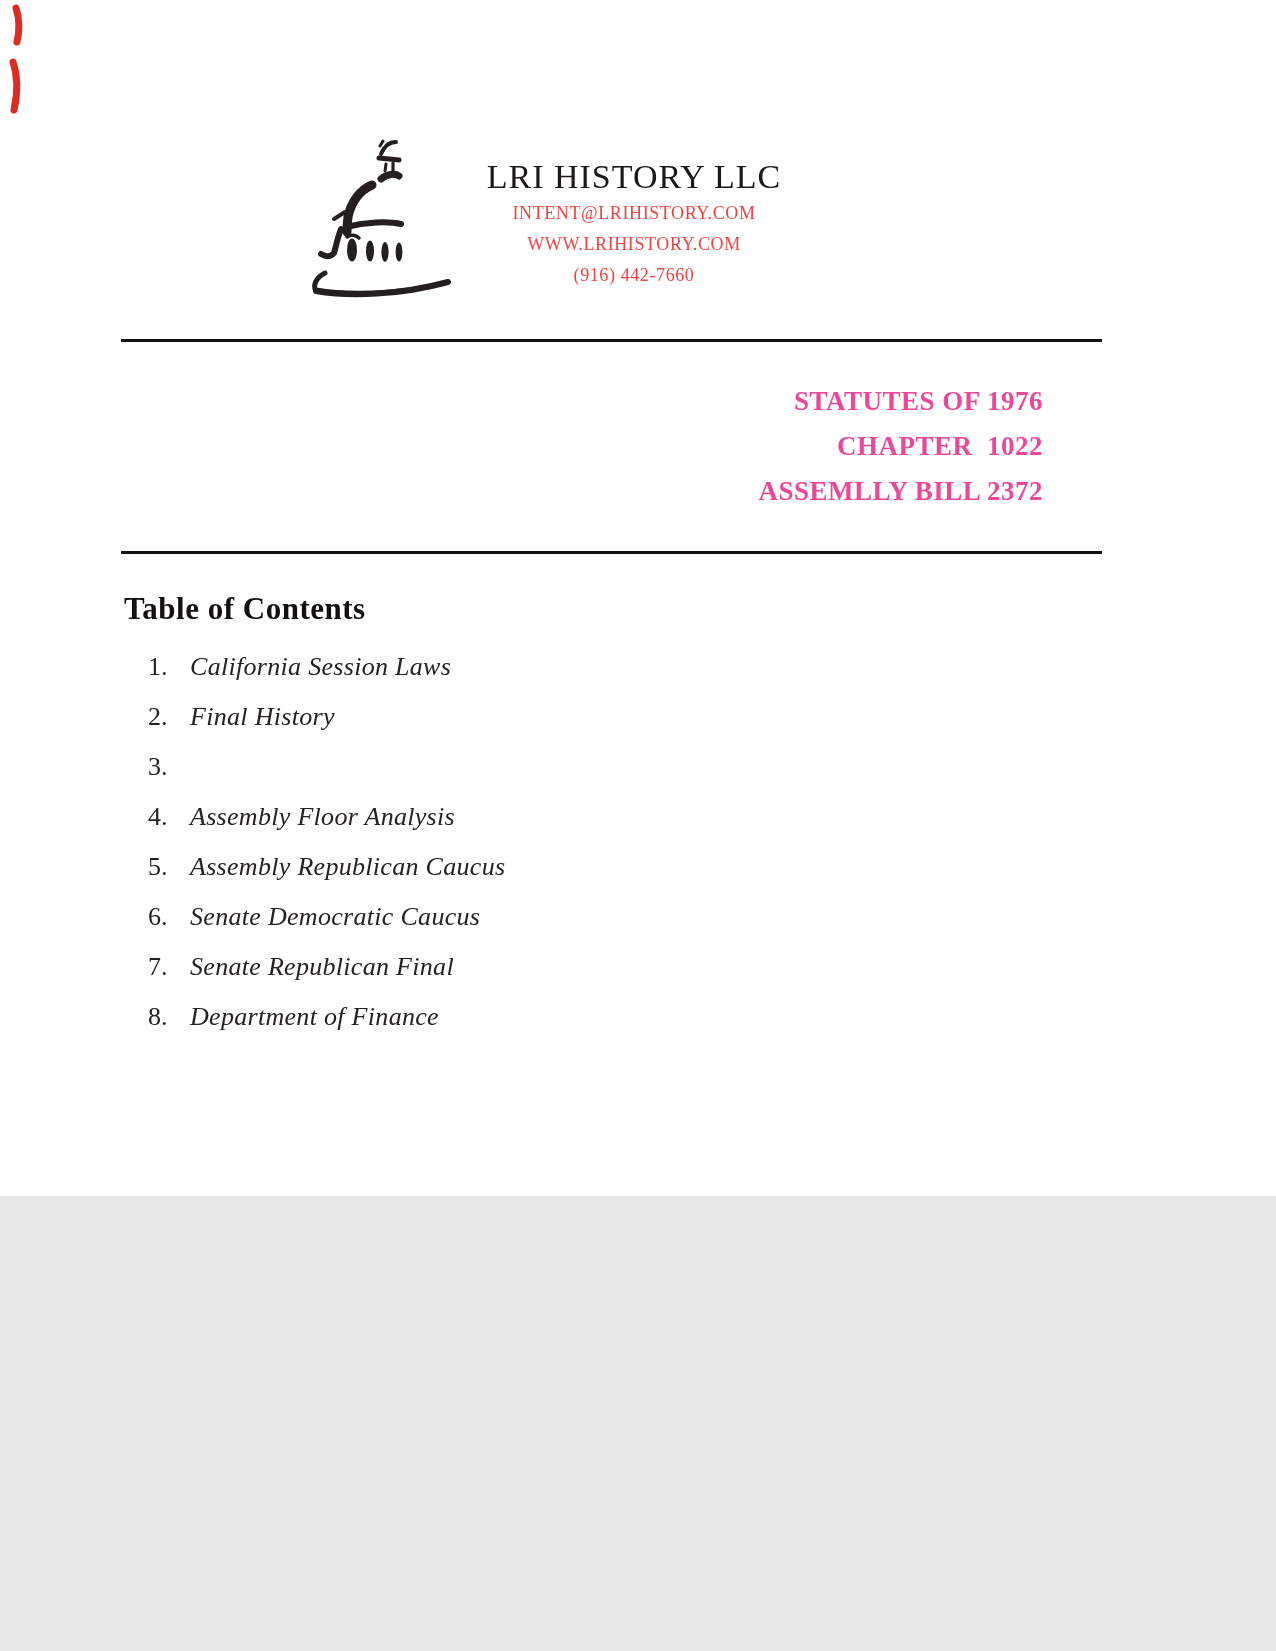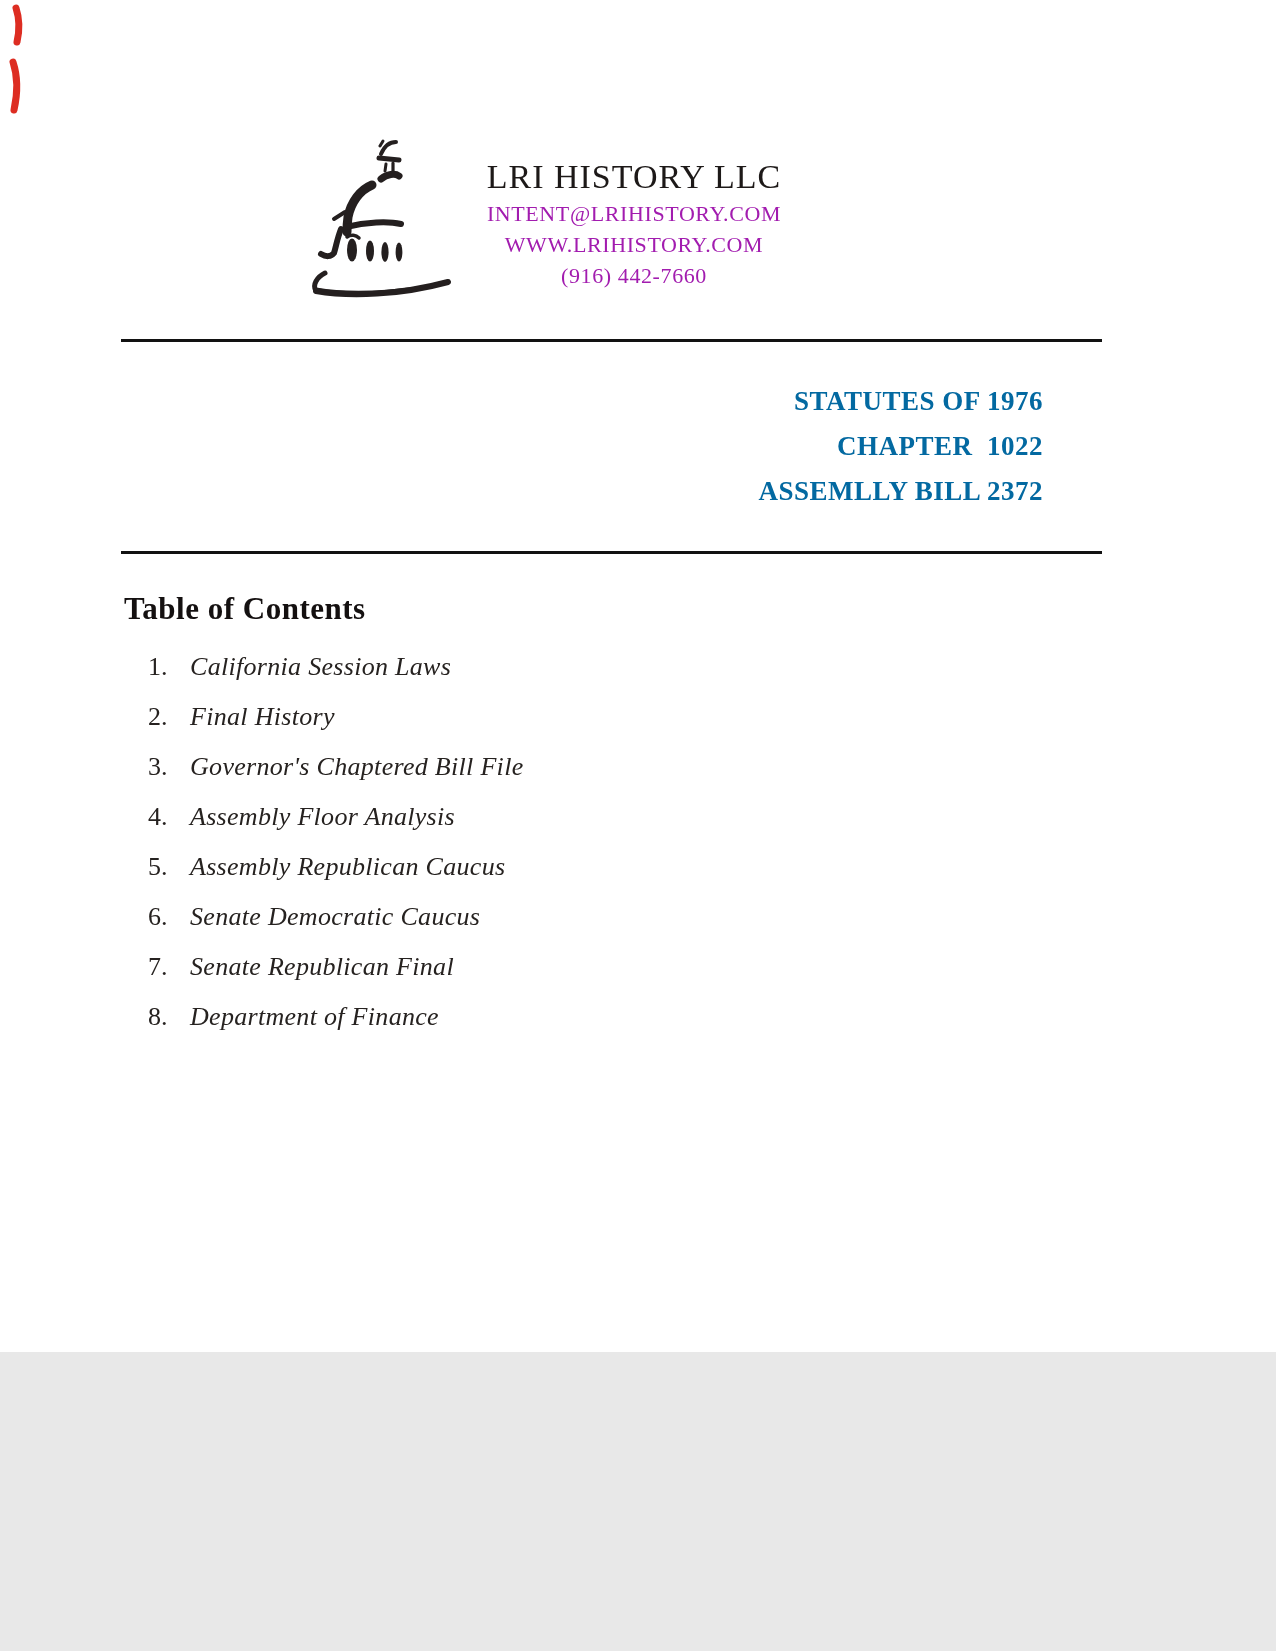--- a/index.html
+++ b/index.html
@@ -1,52 +1,52 @@
 <!DOCTYPE html>
 <html><head>
 <meta charset="utf-8">
 <title>Document</title>
 <style>
   html,body{margin:0;padding:0;background:#e8e8e8;}
   .page{
     position:relative;
-    width:1276px;height:1352px;
+    width:1276px;height:1196px;
     background:#ffffff;
     margin:0 auto;
     overflow:hidden;
     font-family:"Liberation Serif","DejaVu Serif",serif;
     color:#241f1f;
   }
   
   .red-marks{position:absolute;left:4px;top:3px;width:34px;height:118px;}
   
   .logo{position:absolute;left:300px;top:128px;width:155px;height:170px;}
   
   .lh-text{
     position:absolute;left:458px;top:156px;width:352px;
     text-align:center;
   }
   .company{
     font-size:34px;line-height:42px;letter-spacing:1px;
     color:#1d1918;white-space:pre;
   }
   .contact{
-    font-size:22px;line-height:31px;letter-spacing:0.6px;
-    color:#a21caf;white-space:pre;
+    font-size:18px;line-height:31px;letter-spacing:0.6px;
+    color:#ef4444;white-space:pre;
   }
   
   .rule{position:absolute;left:121px;width:981px;height:3px;background:#121212;}
   .rule-top{top:339px;}
   .rule-bottom{top:551px;}
   
   .ref-block{
     position:absolute;top:379px;right:233px;
     text-align:right;
     font-weight:bold;font-size:27px;line-height:45px;
-    letter-spacing:0.5px;color:#0369a1;
+    letter-spacing:0.5px;color:#ec4899;
   }
   .ref-line{white-space:pre;}
   
   .toc-title{
     position:absolute;left:120px;top:585px;margin:4px;
     font-size:31px;line-height:40px;font-weight:bold;
     letter-spacing:0.5px;color:#141010;white-space:pre;
   }
   .toc-list{
     position:absolute;left:148px;top:652px;
@@ -123,21 +123,20 @@
     <li>
       <span class="toc-num">1.</span>
       <span class="toc-label">California Session Laws</span>
     </li>
     <li>
       <span class="toc-num">2.</span>
       <span class="toc-label">Final History</span>
     </li>
     <li>
       <span class="toc-num">3.</span>
-      <span class="toc-label">Governor's Chaptered Bill File</span>
     </li>
     <li>
       <span class="toc-num">4.</span>
       <span class="toc-label">Assembly Floor Analysis</span>
     </li>
     <li>
       <span class="toc-num">5.</span>
       <span class="toc-label">Assembly Republican Caucus</span>
     </li>
     <li>

